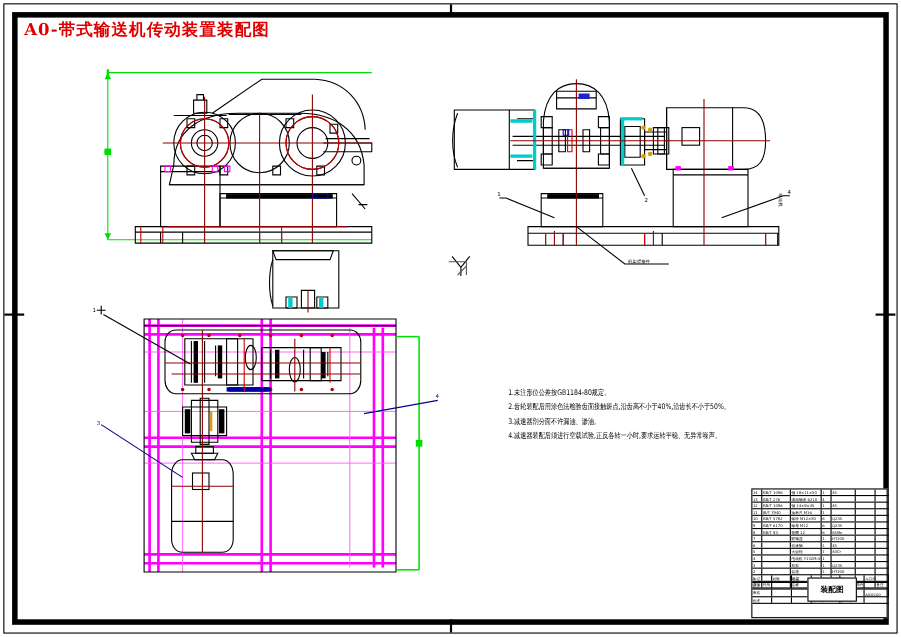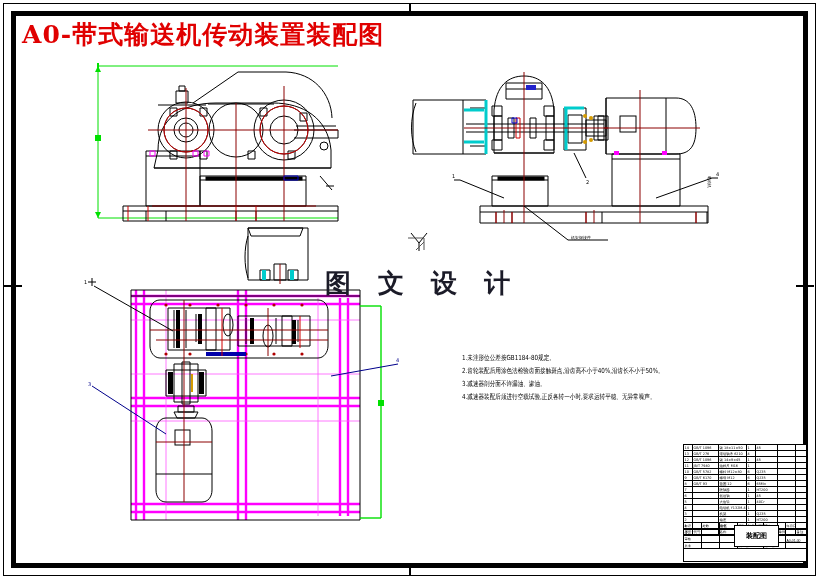--- a/index.html
+++ b/index.html
@@ -10,21 +10,21 @@
   
   .outer-line{position:absolute;left:3px;top:3px;width:813px;height:573px;
               border:1px solid #000;box-sizing:border-box;}
   .inner-frame{position:absolute;left:11px;top:11px;width:797px;height:557px;
                border:5px solid #000;box-sizing:border-box;}
   .center-tick{position:absolute;background:#000;}
 
   
   .sheet-title{position:absolute;left:22px;top:18px;color:#e00000;
                font-family:"DejaVu Serif","Liberation Serif",serif;
-               font-weight:bold;font-size:25px;letter-spacing:1px;
+               font-weight:bold;font-size:15px;letter-spacing:1px;
                white-space:nowrap;}
 
   
   .watermark{position:absolute;left:325px;top:266px;font-size:26px;
              color:#1b1b28;letter-spacing:9px;font-weight:bold;
              font-family:"DejaVu Serif","Liberation Serif",serif;}
   .wm-mark{position:absolute;left:405px;top:236px;width:22px;height:30px;}
 
   
   .view{position:absolute;}
@@ -398,21 +398,20 @@
       <path d="M40 46 V66"></path>
     </g>
   </svg>
   </div>
 
   <svg class="wm-mark" viewBox="0 0 22 30">
     <g stroke="#555" stroke-width="1" fill="none">
       <path d="M3 2 h16 M19 2 v12 M11 14 l8 -8"></path>
     </g>
   </svg>
-  <div class="watermark">图 文 设 计</div>
 
   <div class="notes">
     <div class="note-line">1.未注形位公差按GB1184-80规定。</div>
     <div class="note-line">2.齿轮装配后用涂色法检验齿面接触斑点,沿齿高不小于40%,沿齿长不小于50%。</div>
     <div class="note-line">3.减速器剖分面不许漏油、渗油。</div>
     <div class="note-line">4.减速器装配后须进行空载试验,正反各转一小时,要求运转平稳、无异常噪声。</div>
   </div>
 
   <div class="titleblock">
     <div class="tb-parts" id="parts-list">

